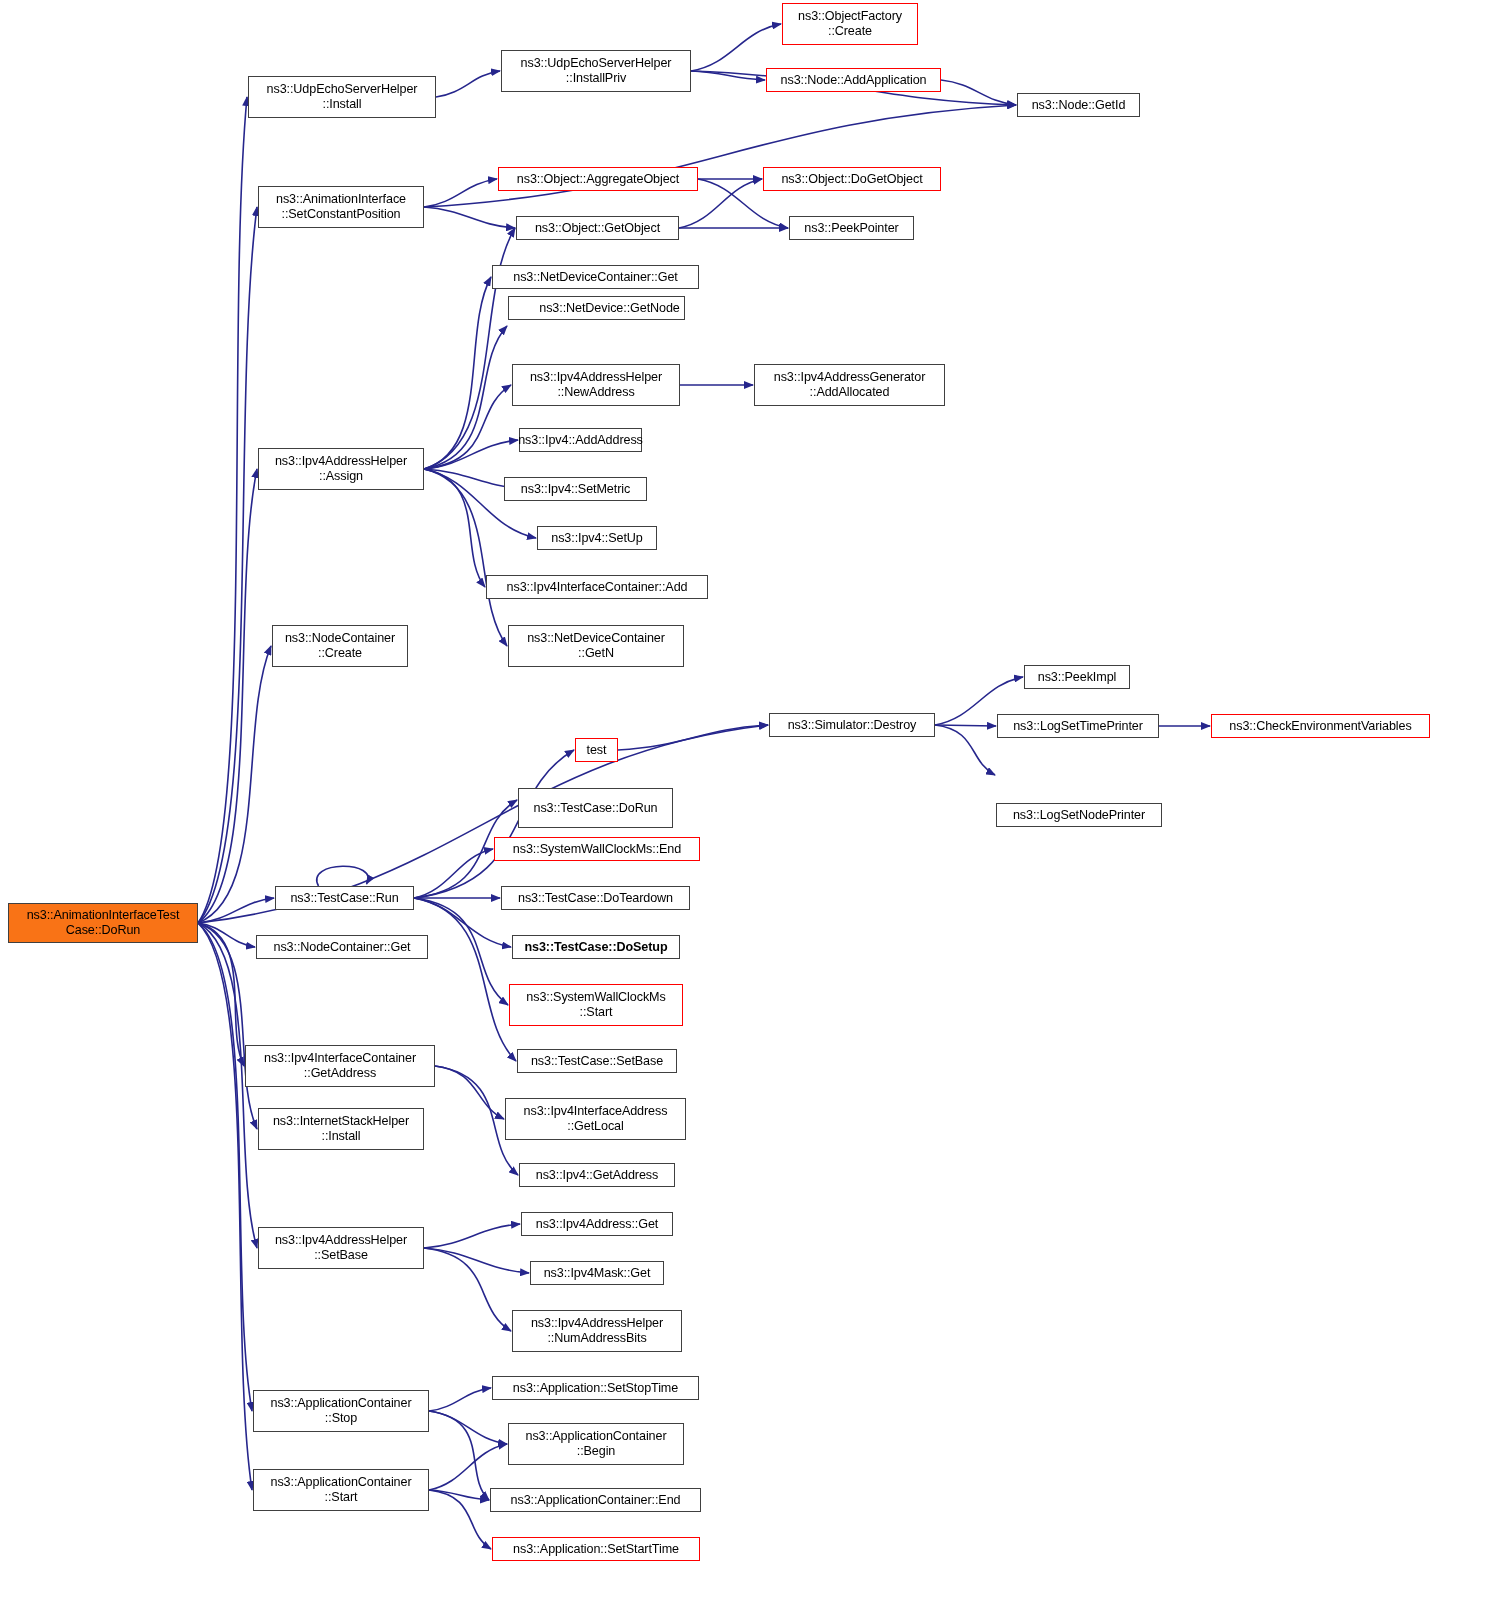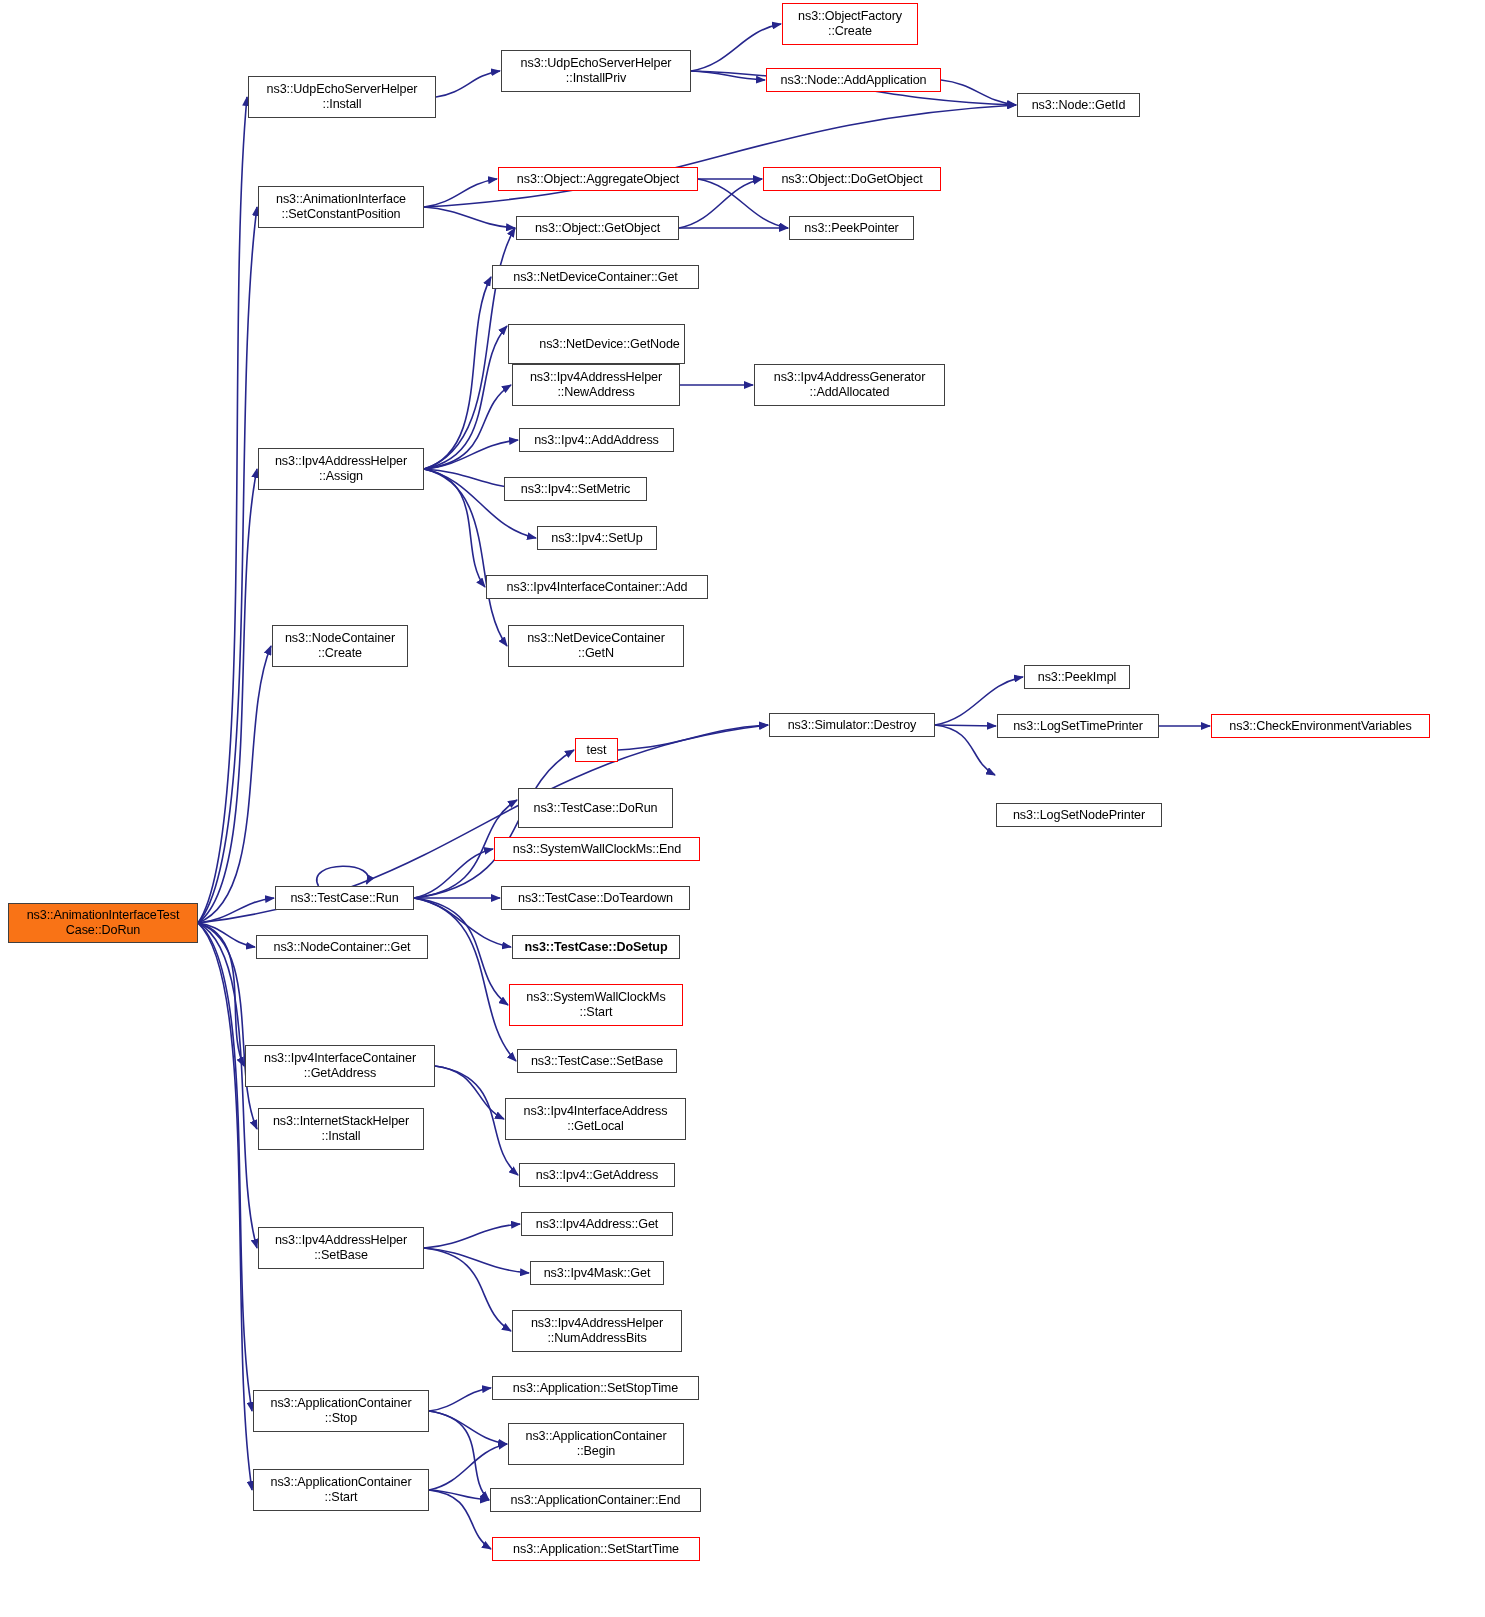--- a/index.html
+++ b/index.html
@@ -128,26 +128,26 @@
 ::Create</span></div>
       <div class="node red" style="left: 766px; top: 68px; width: 175px; height: 24px;"><span class="label">ns3::Node::AddApplication</span></div>
       <div class="node" style="left: 1017px; top: 93px; width: 123px; height: 24px;"><span class="label">ns3::Node::GetId</span></div>
       <div class="node" style="left: 258px; top: 186px; width: 166px; height: 42px;"><span class="label">ns3::AnimationInterface
 ::SetConstantPosition</span></div>
       <div class="node red" style="left: 498px; top: 167px; width: 200px; height: 24px;"><span class="label">ns3::Object::AggregateObject</span></div>
       <div class="node red" style="left: 763px; top: 167px; width: 178px; height: 24px;"><span class="label">ns3::Object::DoGetObject</span></div>
       <div class="node" style="left: 516px; top: 216px; width: 163px; height: 24px;"><span class="label">ns3::Object::GetObject</span></div>
       <div class="node" style="left: 789px; top: 216px; width: 125px; height: 24px;"><span class="label">ns3::PeekPointer</span></div>
       <div class="node" style="left: 492px; top: 265px; width: 207px; height: 24px;"><span class="label">ns3::NetDeviceContainer::Get</span></div>
-      <div class="node" style="left: 508px; top: 324px; width: 177px; height: 40px; padding-left: 26px;"><span class="label">ns3::NetDevice::GetNode</span></div>
+      <div class="node" style="left: 508px; top: 296px; width: 177px; height: 24px; padding-left: 26px;"><span class="label">ns3::NetDevice::GetNode</span></div>
       <div class="node" style="left: 512px; top: 364px; width: 168px; height: 42px;"><span class="label">ns3::Ipv4AddressHelper
 ::NewAddress</span></div>
       <div class="node" style="left: 754px; top: 364px; width: 191px; height: 42px;"><span class="label">ns3::Ipv4AddressGenerator
 ::AddAllocated</span></div>
-      <div class="node" style="left: 519px; top: 428px; width: 155px; height: 24px;"><span class="label">ns3::Ipv4::AddAddress</span></div>
+      <div class="node" style="left: 519px; top: 428px; width: 123px; height: 24px;"><span class="label">ns3::Ipv4::AddAddress</span></div>
       <div class="node" style="left: 504px; top: 477px; width: 143px; height: 24px;"><span class="label">ns3::Ipv4::SetMetric</span></div>
       <div class="node" style="left: 537px; top: 526px; width: 120px; height: 24px;"><span class="label">ns3::Ipv4::SetUp</span></div>
       <div class="node" style="left: 486px; top: 575px; width: 222px; height: 24px;"><span class="label">ns3::Ipv4InterfaceContainer::Add</span></div>
       <div class="node" style="left: 258px; top: 448px; width: 166px; height: 42px;"><span class="label">ns3::Ipv4AddressHelper
 ::Assign</span></div>
       <div class="node" style="left: 508px; top: 625px; width: 176px; height: 42px;"><span class="label">ns3::NetDeviceContainer
 ::GetN</span></div>
       <div class="node" style="left: 272px; top: 625px; width: 136px; height: 42px;"><span class="label">ns3::NodeContainer
 ::Create</span></div>
       <div class="node" style="left: 769px; top: 713px; width: 166px; height: 24px;"><span class="label">ns3::Simulator::Destroy</span></div>

